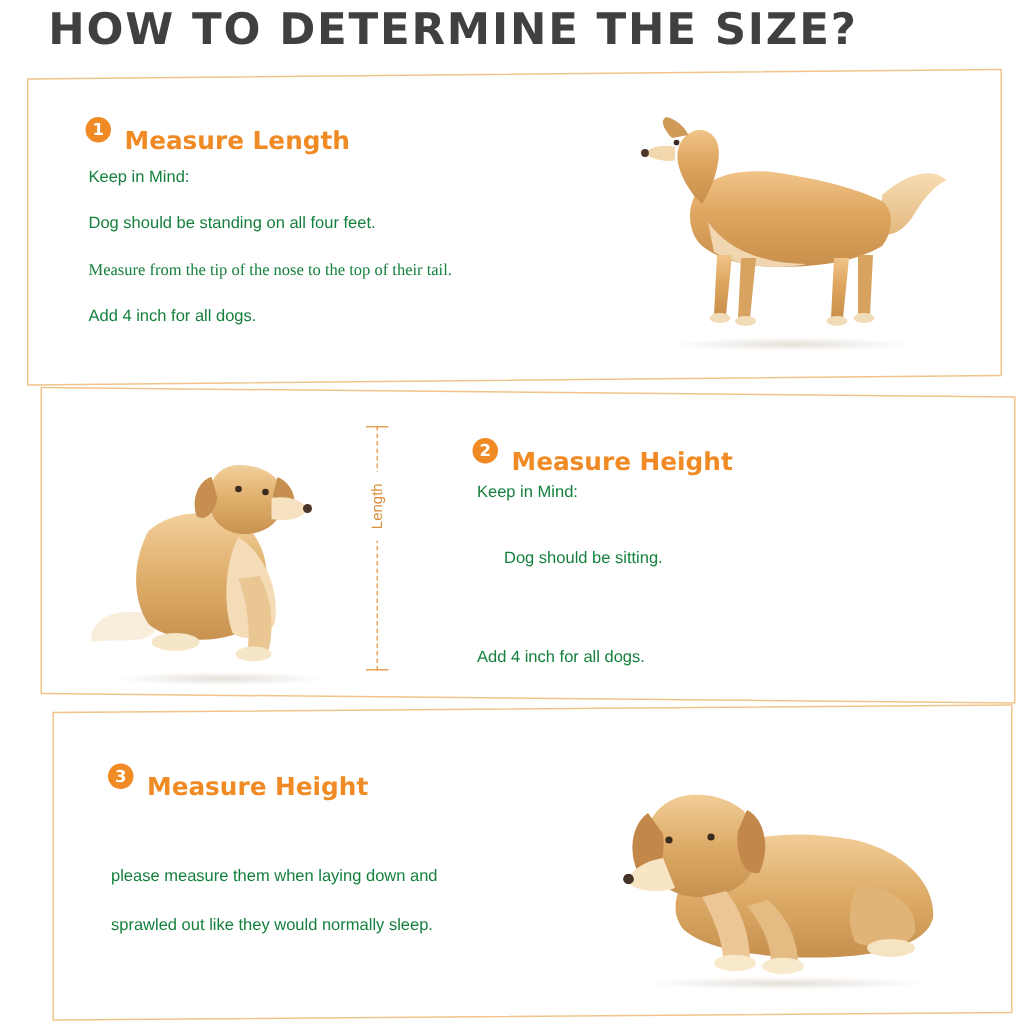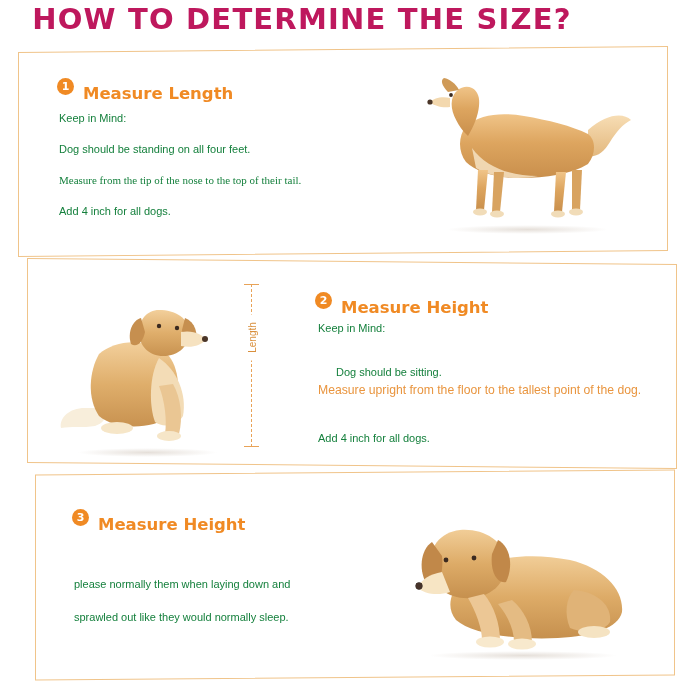--- a/index.html
+++ b/index.html
@@ -25,21 +25,21 @@
   
   .title {
     position: absolute;
     top: 2px;
     left: 0;
     width: 604px;
     text-align: center;
     font-size: 29px;
     font-weight: bold;
     letter-spacing: 1.2px;
-    color: #be185d;
+    color: #404040;
     font-family: "DejaVu Sans", sans-serif;
   }
 
   
   .panel {
     position: absolute;
     border: 1px solid #f0c48a;
     background: #ffffff;
     box-sizing: border-box;
   }
@@ -215,39 +215,38 @@
   </div>
 
   <div class="panel panel-2">
     <div class="panel-inner">
       <div class="step-head p2-head">
         <span class="step-num">2</span>
         <span class="step-title">Measure Height</span>
       </div>
       <div class="body-line p2-l1">Keep in Mind:</div>
       <div class="body-line p2-l2">Dog should be sitting.</div>
-      <div class="body-block p2-l3">Measure upright from the floor to the tallest point of the dog.</div>
       <div class="body-line p2-l4">Add 4 inch for all dogs.</div>
 
       <div class="measure">
         <div class="vline"></div>
         <div class="cap cap-top"></div>
         <div class="cap cap-bot"></div>
         <div class="mlabel">Length</div>
       </div>
     </div>
   </div>
 
   <div class="panel panel-3">
     <div class="panel-inner">
       <div class="step-head p3-head">
         <span class="step-num">3</span>
         <span class="step-title">Measure Height</span>
       </div>
-      <div class="body-line p3-l2">please normally them when laying down and</div>
+      <div class="body-line p3-l2">please measure them when laying down and</div>
       <div class="body-line p3-l3">sprawled out like they would normally sleep.</div>
     </div>
   </div>
 
   <div class="dog dog-1">
     <svg viewBox="0 0 215 160" width="215" height="160">
       <defs>
         <linearGradient id="fur1" x1="0" y1="0" x2="0" y2="1">
           <stop offset="0%" stop-color="#f0c488"></stop>
           <stop offset="45%" stop-color="#dda55f"></stop>

